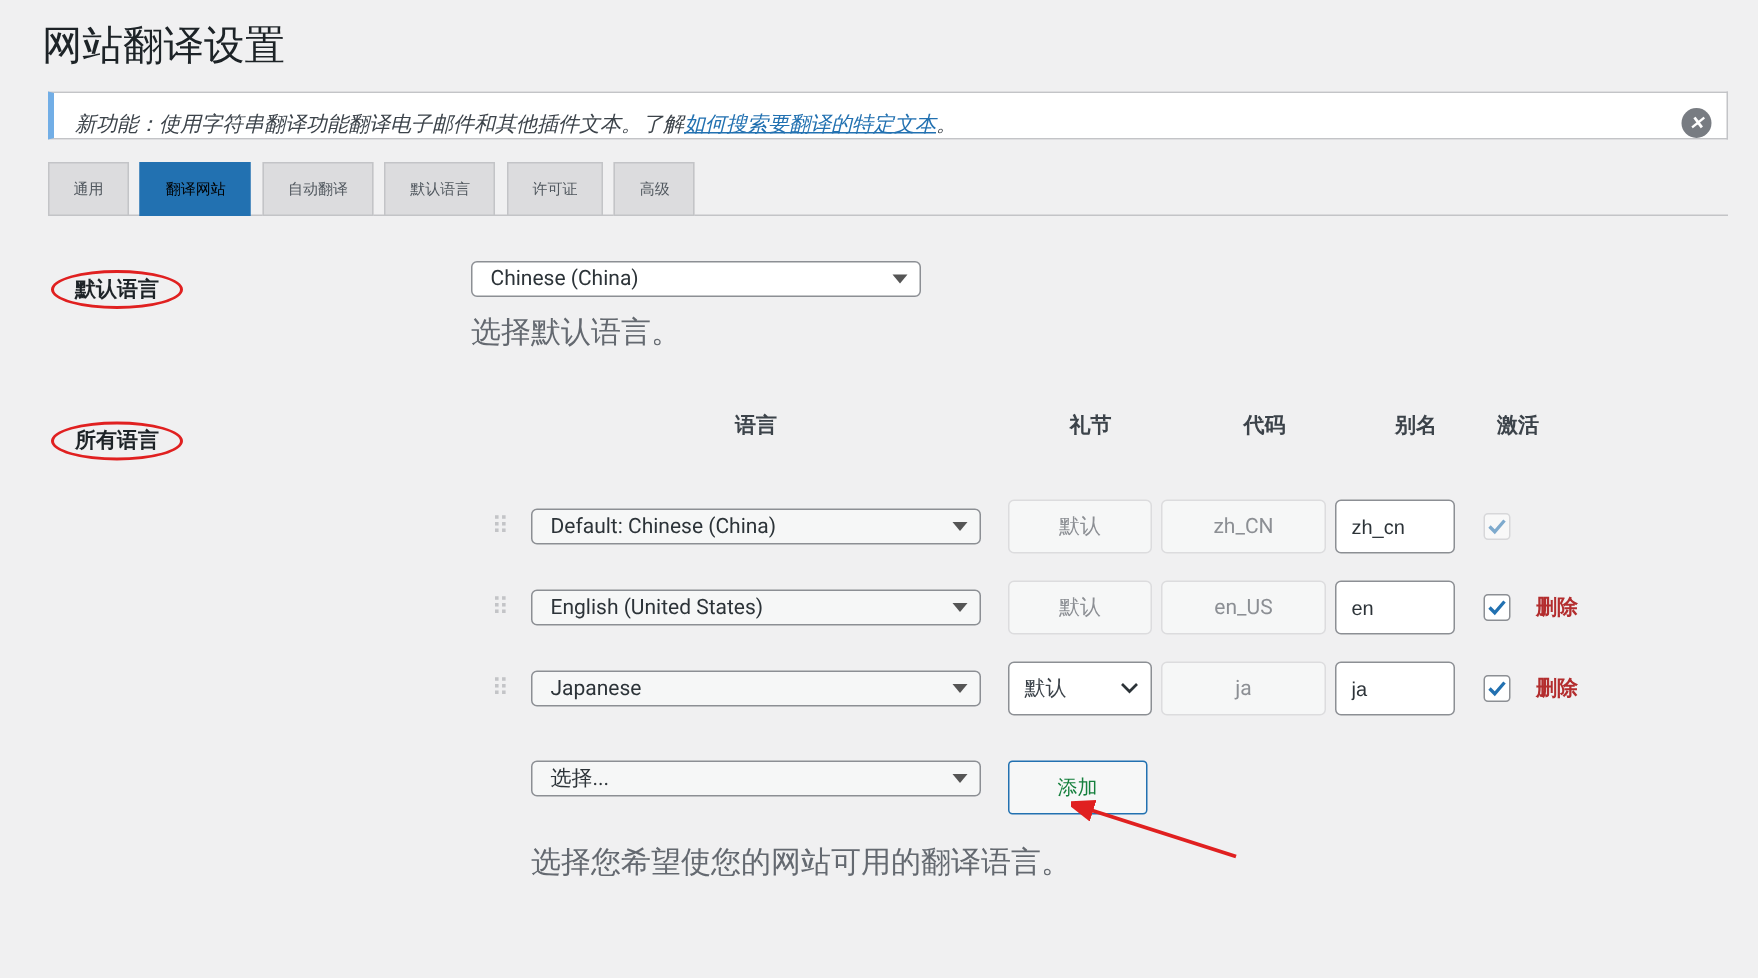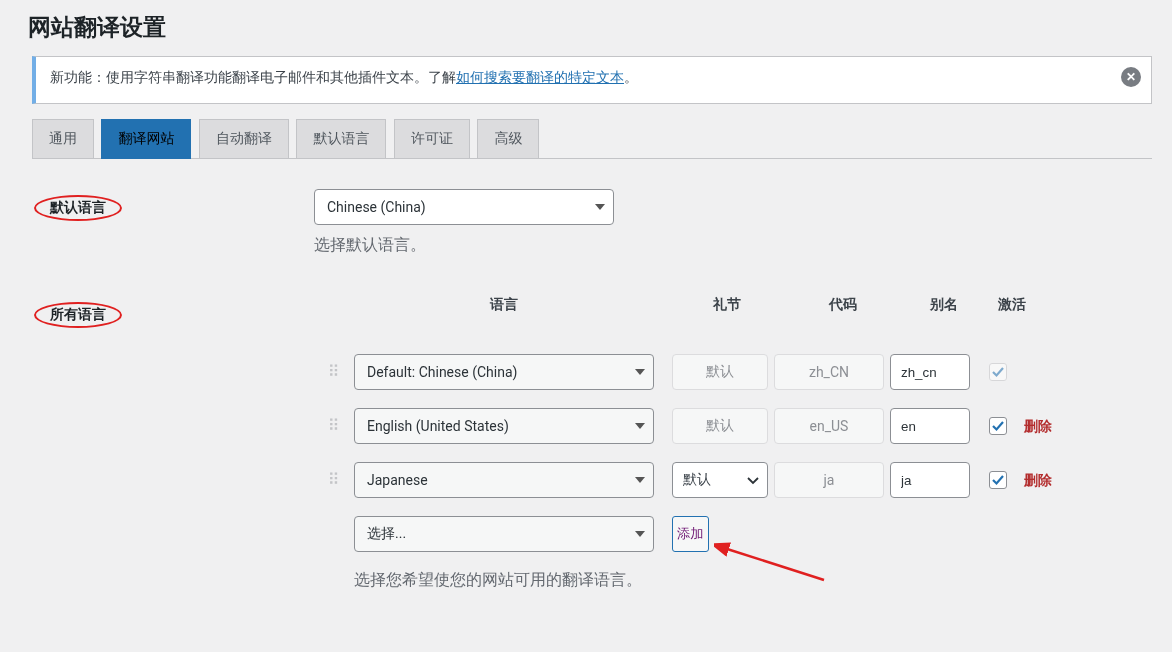--- a/index.html
+++ b/index.html
@@ -1,35 +1,35 @@
 <!DOCTYPE html>
 <html><head>
   <meta charset="utf-8">
   <style>
     * { box-sizing: border-box; margin: 0; padding: 0; }
     body { font-family: -apple-system, BlinkMacSystemFont, "Segoe UI", Roboto, sans-serif; font-size: 14px; color: #3c434a; background: #f0f0f1; width: 1172px; }
     .wrap { padding: 0 20px 20px 20px; }
-    h1.page-title { font-size: 23px; font-weight: 700; color: #1d2327; padding: 12px 0 8px 8px; }
-    .notice { position: relative; background: #fff; border: 1px solid #c3c4c7; border-left: 4px solid #72aee6; margin: 5px 0 15px 12px; padding: 12px 40px 16px 14px; }
+    h1.page-title { font-size: 27px; font-weight: 400; color: #1d2327; padding: 12px 0 8px 8px; }
+    .notice { position: relative; background: #fff; border: 1px solid #c3c4c7; border-left: 4px solid #72aee6; margin: 5px 0 15px 12px; padding: 12px 40px 0 14px; font-style: italic; }
     .notice a { color: #2271b1; text-decoration: underline; }
     .notice .dismiss { position: absolute; right: 10px; top: 10px; cursor: pointer; }
     .dismiss-circle { width: 20px; height: 20px; border-radius: 50%; background: #787c82; display: flex; align-items: center; justify-content: center; }
     .dismiss-x { color: #fff; font-size: 12px; line-height: 1; font-weight: bold; }
     .nav-tab-wrapper { margin: 8px 0 0 12px; border-bottom: 1px solid #c3c4c7; padding-bottom: 0; }
-    .nav-tab { display: inline-block; padding: 10px 16px; background: #dcdcde; border: 1px solid #c3c4c7; border-bottom: 1px solid #c3c4c7; margin-right: 4px; margin-bottom: -1px; color: #50575e; cursor: pointer; font-size: 14px; font-family: Liberation Mono, monospace; }
+    .nav-tab { display: inline-block; padding: 10px 16px; background: #dcdcde; border: 1px solid #c3c4c7; border-bottom: 1px solid #c3c4c7; margin-right: 4px; margin-bottom: -1px; color: #50575e; cursor: pointer; font-size: 10px; font-family: Liberation Mono, monospace; }
     .nav-tab.active { background: #2271b1; color: #000000; border-color: #2271b1; }
     .form-area { padding: 30px 0 0 14px; }
     .form-row { display: flex; align-items: flex-start; margin-bottom: 40px; }
     .form-label { width: 280px; flex-shrink: 0; padding-top: 6px; }
     .circled { display: inline-block; border: 2px solid #e02020; border-radius: 50%/50%; padding: 2px 14px; font-weight: 600; font-size: 14px; color: #1d2327; }
     .form-content { flex: 1; }
-    .select-box { position: relative; width: 300px; height: 36px; border: 1px solid #8c8f94; background: #fff; border-radius: 4px; display: flex; align-items: center; padding: 0 30px 0 12px; color: #2c3338; cursor: pointer; }
+    .select-box { position: relative; width: 300px; height: 24px; border: 1px solid #8c8f94; background: #fff; border-radius: 4px; display: flex; align-items: center; padding: 0 30px 0 12px; color: #2c3338; cursor: pointer; }
     .select-box .caret { position: absolute; right: 8px; top: 50%; transform: translateY(-50%); width: 0; height: 0; border-left: 5px solid transparent; border-right: 5px solid transparent; border-top: 6px solid #555; }
     .select-box.gray-bg { background: #f6f7f7; }
-    .description { margin-top: 10px; color: #646970; font-size: 16px; }
+    .description { margin-top: 10px; color: #646970; font-size: 20px; }
     .lang-header-row { display: flex; align-items: center; margin-bottom: 40px; }
     .lang-header-row .spacer-handle { width: 40px; }
     .lang-header-row .col-lang { width: 300px; text-align: center; font-weight: 600; }
     .lang-header-row .col-formality { width: 110px; text-align: center; font-weight: 600; margin-left: 18px; }
     .lang-header-row .col-code { width: 110px; text-align: center; font-weight: 600; margin-left: 6px; }
     .lang-header-row .col-alias { width: 80px; text-align: center; font-weight: 600; margin-left: 6px; }
     .lang-header-row .col-active { width: 36px; text-align: center; font-weight: 600; margin-left: 10px; }
     .lang-row { display: flex; align-items: center; margin-bottom: 18px; }
     .handle { width: 40px; color: #c3c4c7; font-size: 16px; cursor: move; text-align: center; letter-spacing: 1px; line-height: 6px; }
     .handle span { display: block; }
@@ -41,21 +41,21 @@
     .col-active-cell { width: 36px; margin-left: 10px; display:flex; justify-content:center; }
     .col-delete-cell { margin-left: 8px; font-weight: bold; }
     .readonly-box { height: 36px; border: 1px solid #dcdcde; background: #f6f7f7; border-radius: 4px; display:flex; align-items:center; justify-content:center; color: #8c8f94; }
     .formality-select { position: relative; height: 36px; border: 1px solid #8c8f94; background: #fff; border-radius: 4px; display:flex; align-items:center; padding: 0 26px 0 10px; cursor:pointer; }
     .formality-select .caret2 { position:absolute; right:8px; top:50%; transform:translateY(-50%); }
     .checkbox { width: 18px; height: 18px; border: 1px solid #8c8f94; border-radius: 3px; background:#fff; display:flex; align-items:center; justify-content:center; cursor:pointer; }
     .checkbox.checked svg { display:block; }
     .checkbox svg { display:none; }
     .delete-link { color: #b32d2e; cursor: pointer; line-height: 1.2; writing-mode: horizontal-tb; }
     .delete-link span { display:block; }
-    .btn-add { height: 36px; padding: 0 4px; border: 1px solid #2271b1; color: #701a75; background: #f6f7f7; border-radius: 3px; cursor: pointer; display:inline-flex; align-items:center; }
+    .btn-add { height: 36px; padding: 0 32px; border: 1px solid #2271b1; color: #15803d; background: #f6f7f7; border-radius: 3px; cursor: pointer; display:inline-flex; align-items:center;margin-top:12px; }
     .arrow-container { position: relative; height: 0; }
     .arrow-svg { position: absolute; left: 400px; top: -30px; }
     .checkbox.disabled { opacity: 0.55; cursor: default; border-color:#c3c4c7; }
   </style>
 </head>
 <body>
 
 <div class="wrap">
   <h1 class="page-title">网站翻译设置</h1>
 

